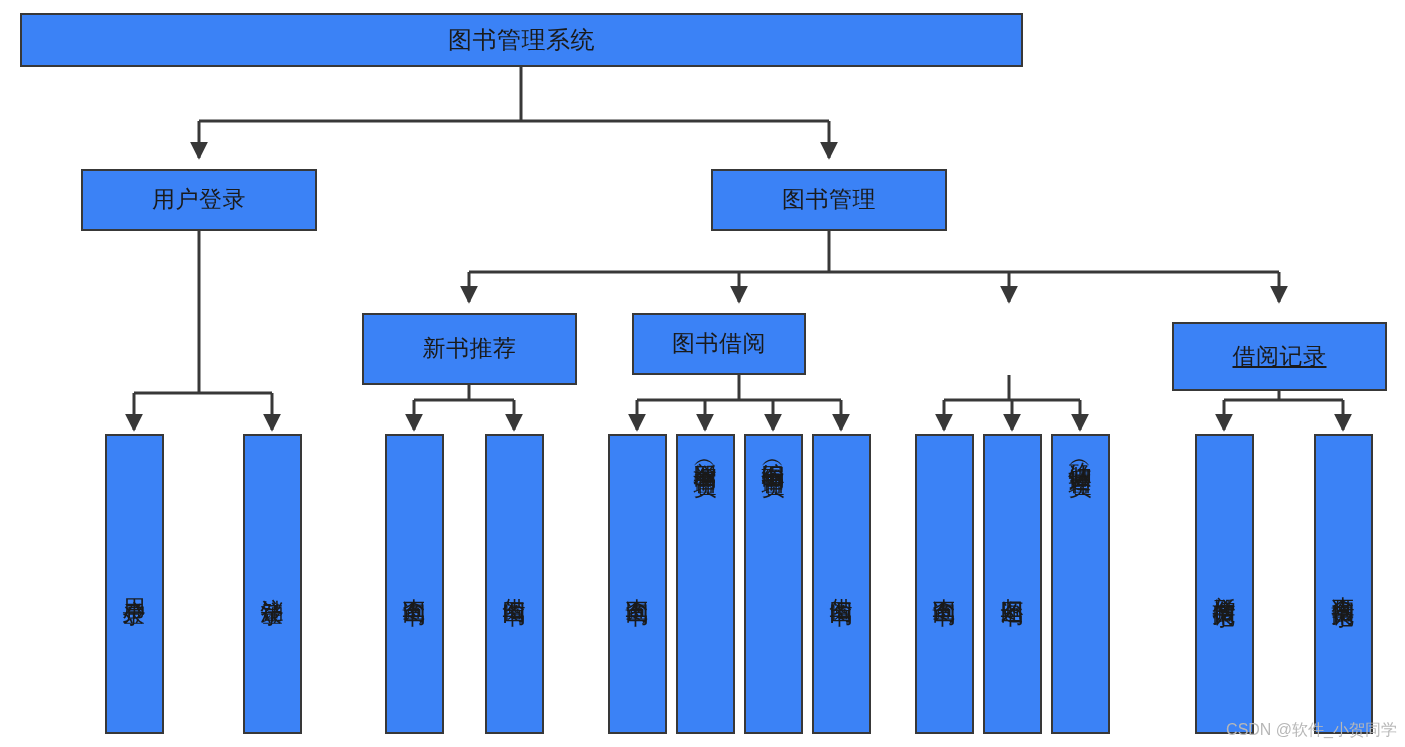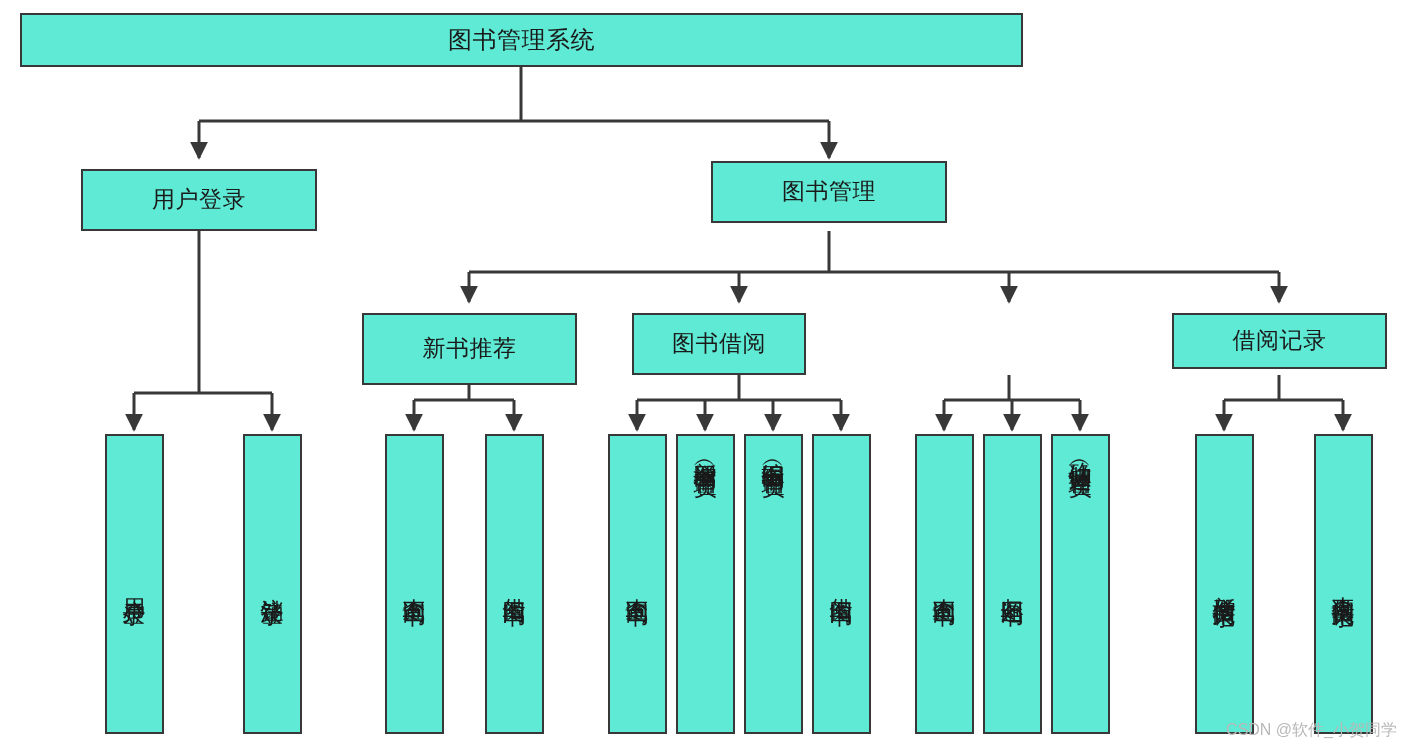--- a/index.html
+++ b/index.html
@@ -13,21 +13,21 @@
   #canvas {
     position: relative;
     width: 1405px;
     height: 747px;
     background: #ffffff;
     overflow: hidden;
   }
   .node {
     position: absolute;
     box-sizing: border-box;
-    background: #5eead4;
+    background: #3b82f6;
     border: 2px solid #383838;
     display: flex;
     align-items: center;
     justify-content: center;
     color: #1a1a1a;
   }
   .node .lbl {
     display: block;
     text-align: center;
     line-height: 1.18;
@@ -132,31 +132,31 @@
     </g>
   </svg>
 
   <div class="node horiz root" style="left:20px; top:13px; width:1003px; height:54px;">
     <span class="lbl">图书管理系统</span>
   </div>
 
   <div class="node horiz" style="left:81px; top:169px; width:236px; height:62px;">
     <span class="lbl">用户登录</span>
   </div>
-  <div class="node horiz" style="left:711px; top:161px; width:236px; height:62px;">
+  <div class="node horiz" style="left:711px; top:169px; width:236px; height:62px;">
     <span class="lbl">图书管理</span>
   </div>
 
   <div class="node horiz" style="left:362px; top:313px; width:215px; height:72px;">
     <span class="lbl">新书推荐</span>
   </div>
   <div class="node horiz" style="left:632px; top:313px; width:174px; height:62px;">
     <span class="lbl">图书借阅</span>
   </div>
-  <div class="node horiz" style="left:1172px; top:313px; width:215px; height:56px;">
+  <div class="node horiz" style="left:1172px; top:322px; width:215px; height:69px;text-decoration:underline;">
     <span class="lbl">借阅记录</span>
   </div>
 
   <div class="node vert mid" style="left:105px; top:434px; width:59px; height:300px;">
     <span class="lbl">用户登录</span>
   </div>
   <div class="node vert mid" style="left:243px; top:434px; width:59px; height:300px;">
     <span class="lbl">注销登录</span>
   </div>
 

